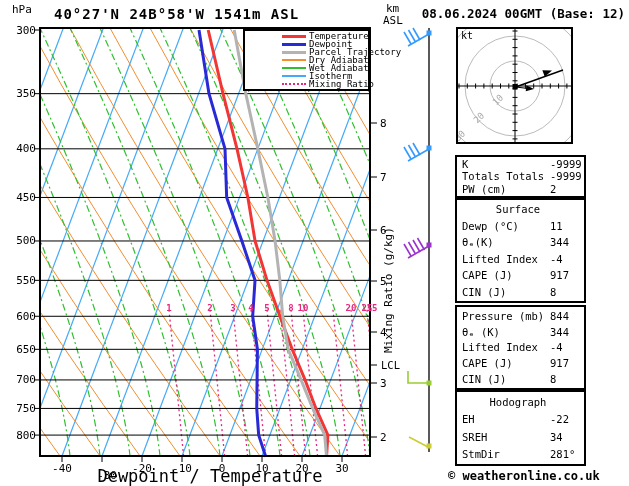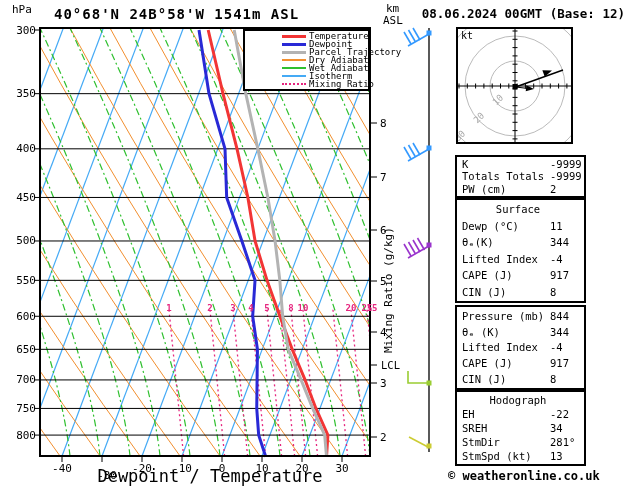--- a/index.html
+++ b/index.html
@@ -223,21 +223,21 @@
           <line x1="517" y1="86.5" x2="563" y2="70" stroke="#000" stroke-width="1.4"></line>
           <polygon points="0,0 -9,3.5 -9,-3.5" transform="translate(552,70.5) rotate(-20)" fill="#000"></polygon>
           <line x1="516" y1="87" x2="528" y2="88.5" stroke="#000" stroke-width="1.2"></line>
           <polygon points="0,0 -8,3 -8,-3" transform="translate(534,89) rotate(6)" fill="#000"></polygon>
           <rect x="512.5" y="84" width="5" height="5" fill="#000"></rect>
         </g>
       </g>
       <rect x="457" y="28" width="115" height="115" fill="none" stroke="#000" stroke-width="2"></rect>
     </svg>
 
-  <div class="abs title">40°68'N 24B°58'W 1541m ASL</div>
+  <div class="abs title">40°27'N 24B°58'W 1541m ASL</div>
   <div class="abs datetime">08.06.2024 00GMT (Base: 12)</div>
   <div class="abs hpa">hPa</div>
   <div class="abs km">km</div>
   <div class="abs asl">ASL</div>
   <div class="abs xtitle">Dewpoint / Temperature (°C)</div>
   <div class="abs mrtitle">Mixing Ratio (g/kg)</div>
   <div class="abs lcl">LCL</div>
   <div class="abs kt">kt</div>
   <div class="abs copyright">© weatheronline.co.uk</div>
 
@@ -376,19 +376,15 @@
           <span class="val">-22</span>
         </div>
         <div class="trow">
           <span class="lab">SREH</span>
           <span class="val">34</span>
         </div>
         <div class="trow">
           <span class="lab">StmDir</span>
           <span class="val">281°</span>
         </div>
-        <div class="trow">
-          <span class="lab">StmSpd (kt)</span>
-          <span class="val">13</span>
-        </div>
       </div>
     </div>
 </div>
 
 </body></html>

